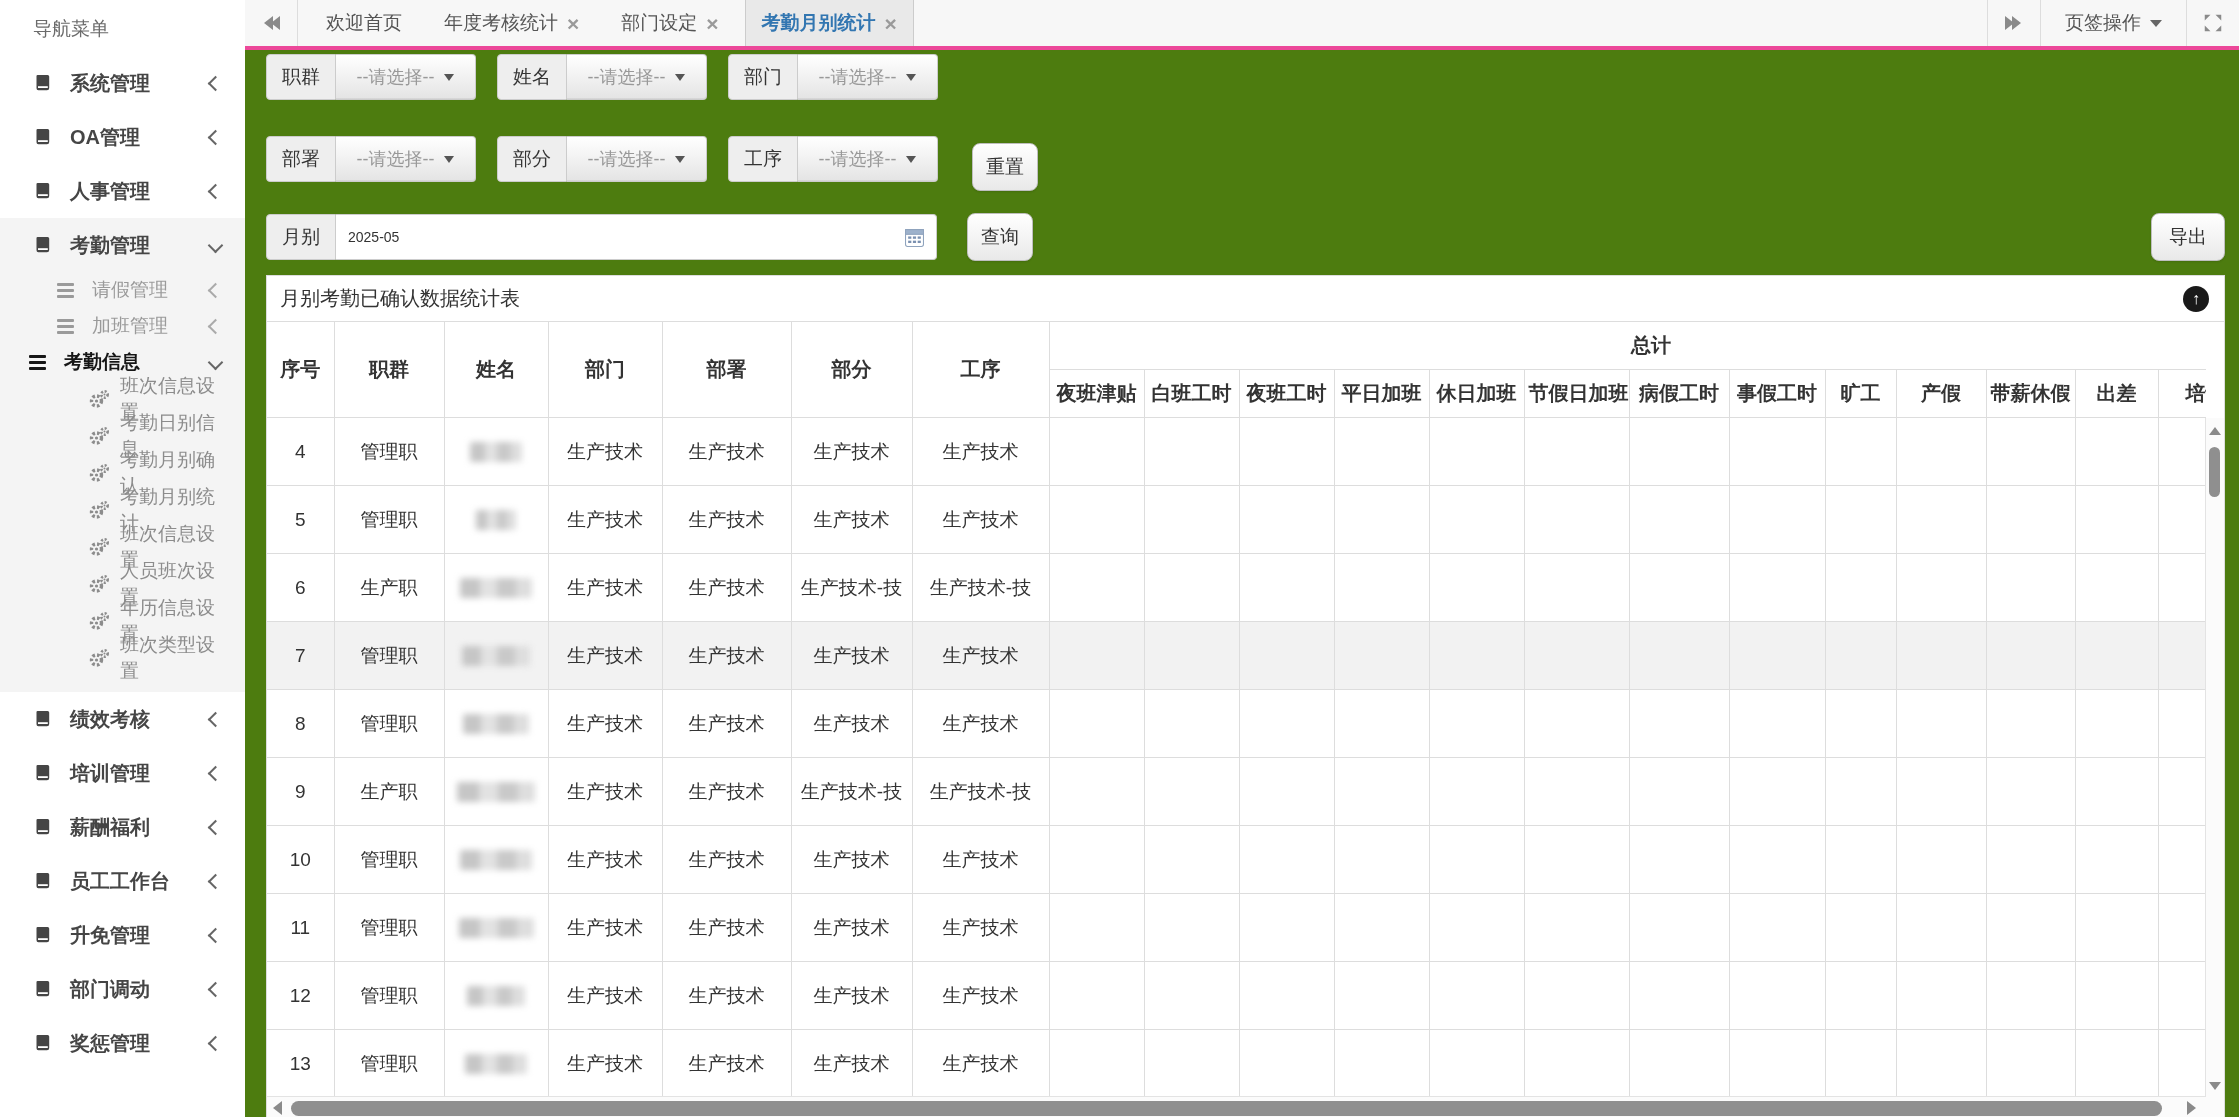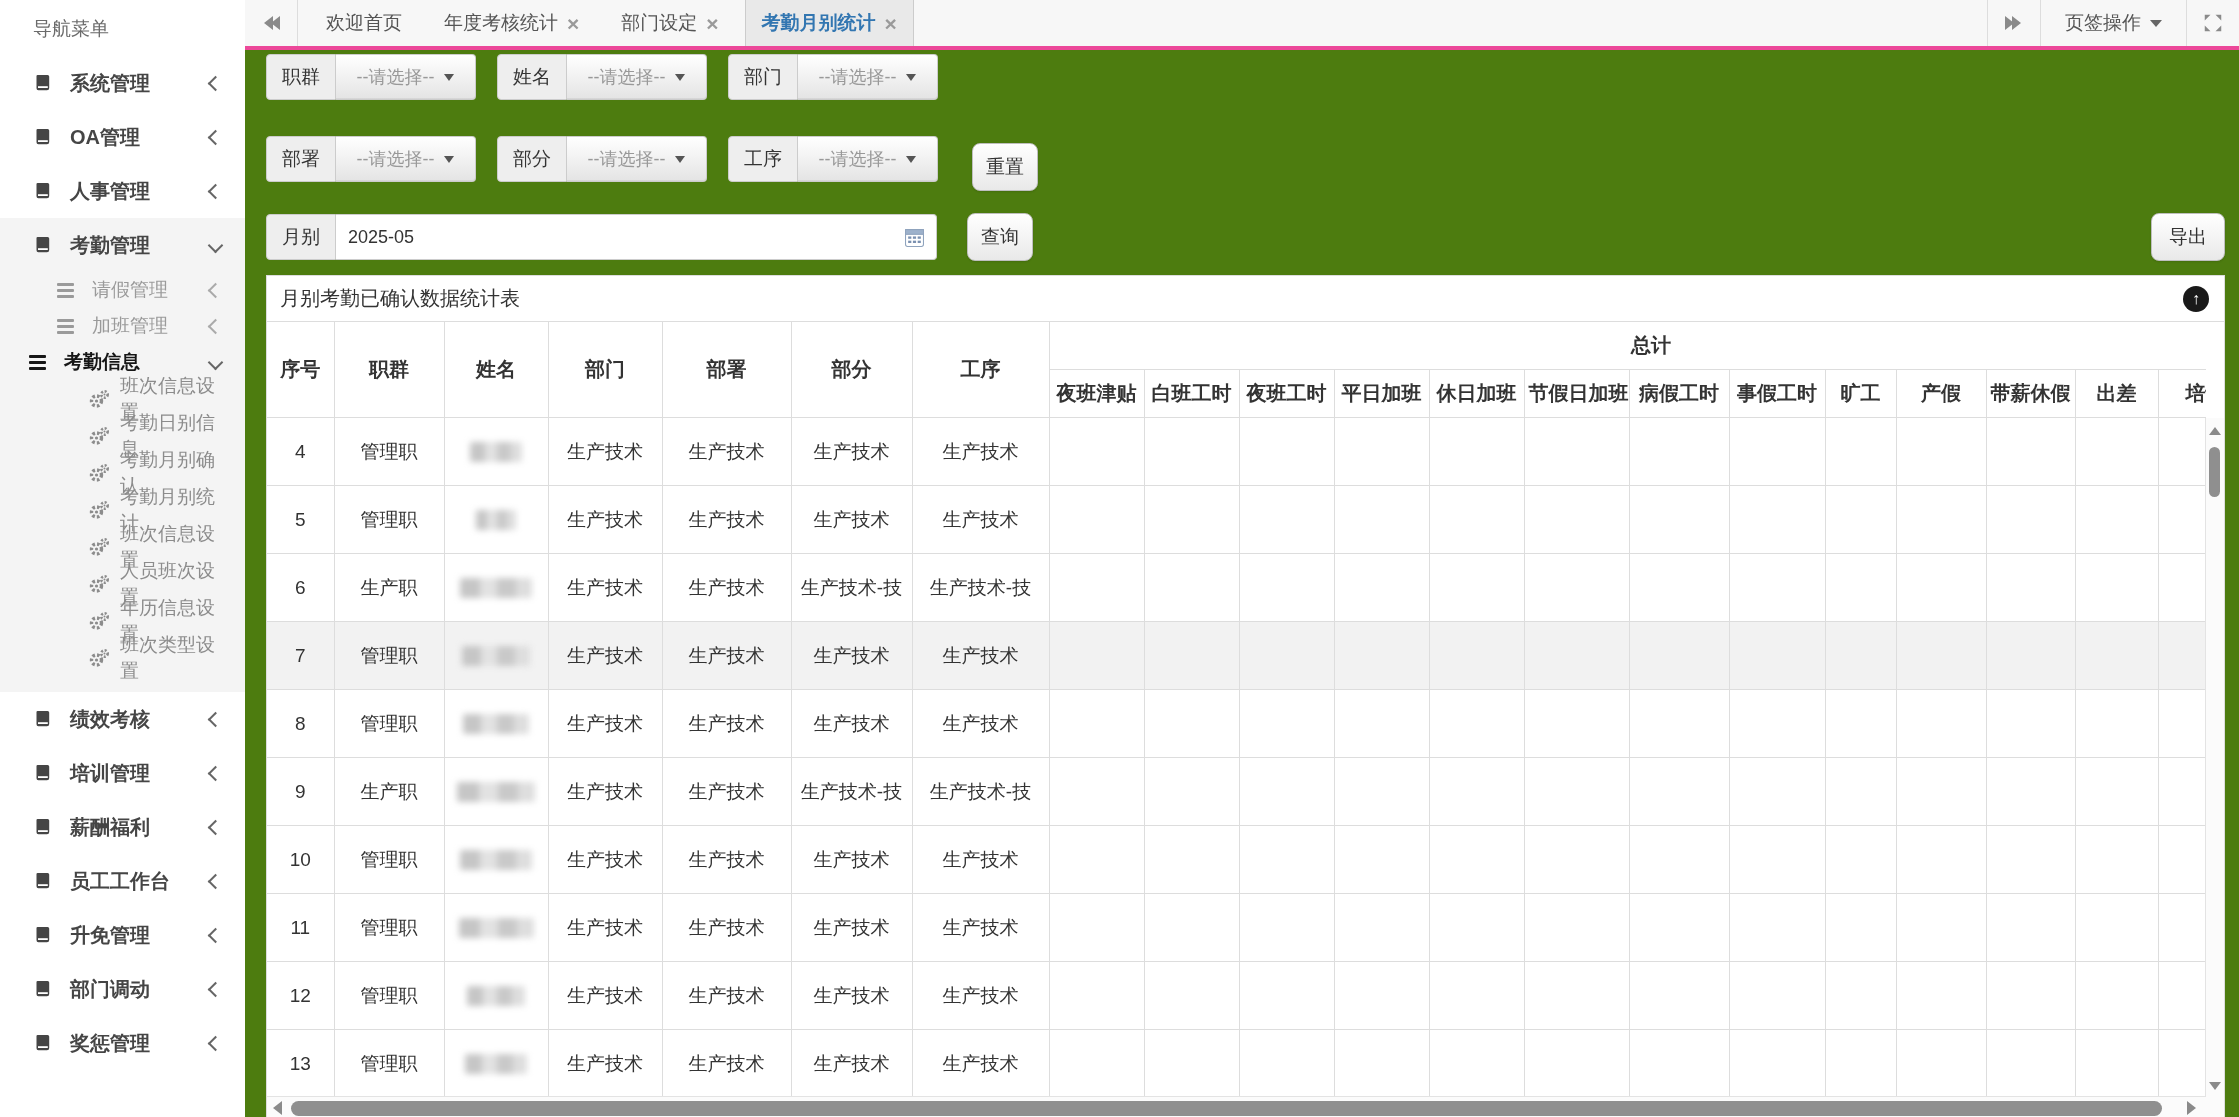--- a/index.html
+++ b/index.html
@@ -48,21 +48,21 @@
 
   
   .content{flex:1;position:relative;background:#4d7c0f;padding:4px 14px 0 21px;min-height:0;}
   .frow{display:flex;align-items:center;}
   .frow.r1{margin-bottom:27px;}
   .frow.r2{margin-bottom:22px;}
   .ig{display:flex;height:46px;margin-right:21px;}
   .ig-label{background:#eee;border:1px solid #ccc;border-radius:4px 0 0 4px;padding:0 15px;display:flex;align-items:center;font-size:19px;color:#333;}
   .ig-select{width:139px;border:1px solid #ccc;border-left:none;border-radius:0 4px 4px 0;background:linear-gradient(#ffffff,#e4e4e4);display:flex;align-items:center;justify-content:center;gap:10px;font-size:18px;color:#999;cursor:pointer;box-shadow:inset 0 -1px 0 rgba(0,0,0,.06);}
   .ig-select .caret{border-top-color:#555;border-left-width:5px;border-right-width:5px;}
-  .month-input{width:576px;border:1px solid #ccc;border-left:none;border-radius:0 4px 4px 0;background:#fff;display:flex;align-items:center;padding:0 12px;font-size:18px;color:#333;cursor:text;}
+  .month-input{width:576px;border:1px solid #ccc;border-left:none;border-radius:0 4px 4px 0;background:#fff;display:flex;align-items:center;padding:0 12px;font-size:14px;color:#333;cursor:text;}
   .btn{height:48px;padding:0 13px;border:1px solid #bfbfbf;border-radius:8px;background:linear-gradient(#ffffff,#e9e9e9);font-size:19px;color:#333;display:flex;align-items:center;cursor:pointer;box-shadow:0 1px 2px rgba(0,0,0,.12);}
   .btn.reset{margin-left:13px;margin-top:16px;}
   .btn.query{margin-left:30px;}
   .btn.export{margin-left:auto;padding:0 17px;}
   .spacer{flex:1;}
 
   
   .panel{position:relative;margin-top:14px;height:845px;border:1px solid #ddd;background:#fff;overflow:hidden;}
   .panel-hd{height:45px;border-bottom:1px solid #ddd;display:flex;align-items:center;padding:0 13px;font-size:20px;color:#333;}
   .collapse-btn{position:absolute;right:15px;top:10px;width:26px;height:26px;border-radius:50%;background:#191919;color:#fff;display:flex;align-items:center;justify-content:center;font-size:16px;font-weight:700;cursor:pointer;}

